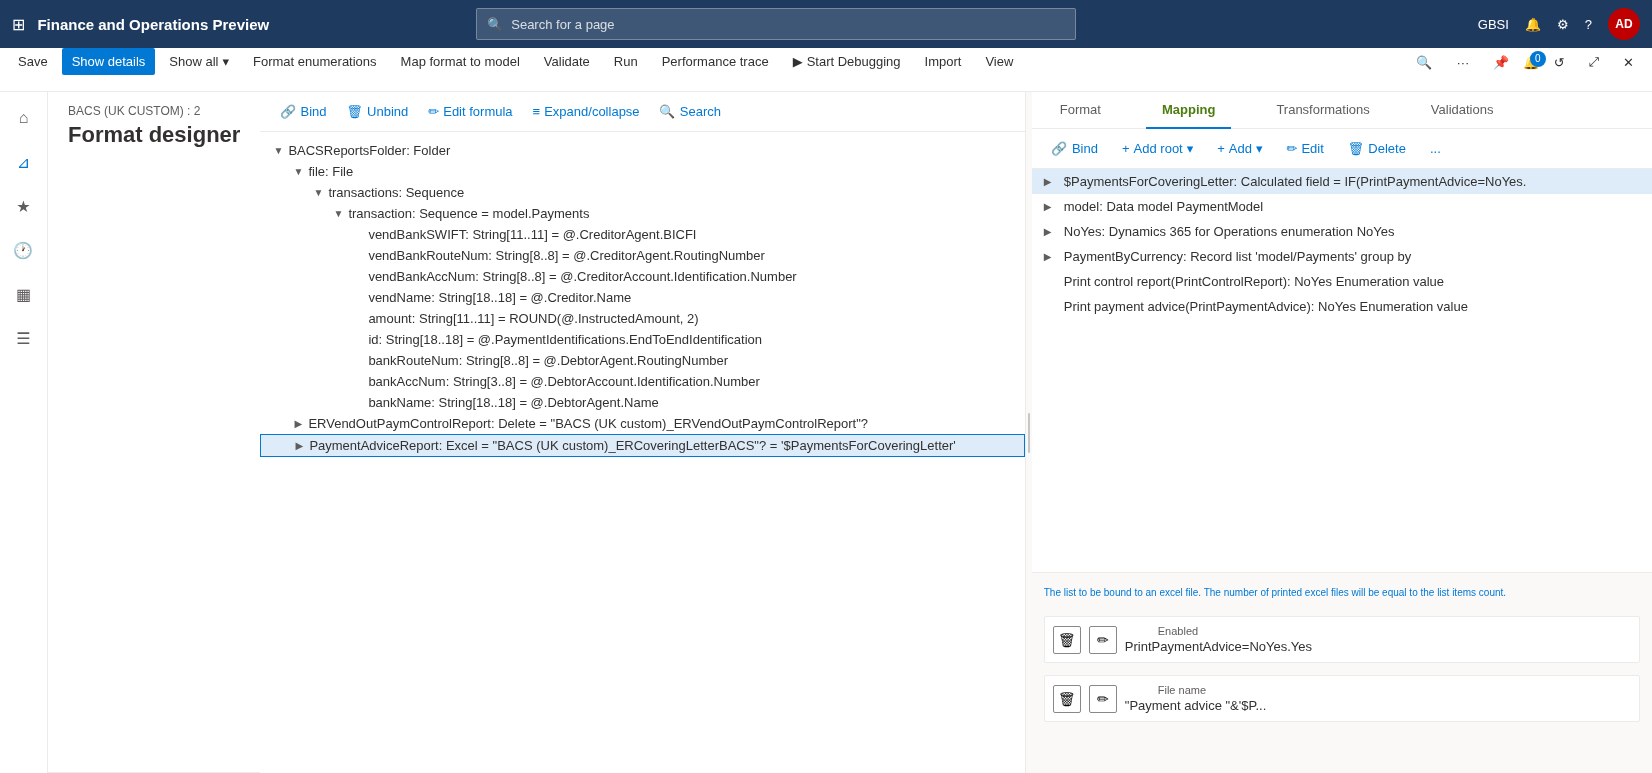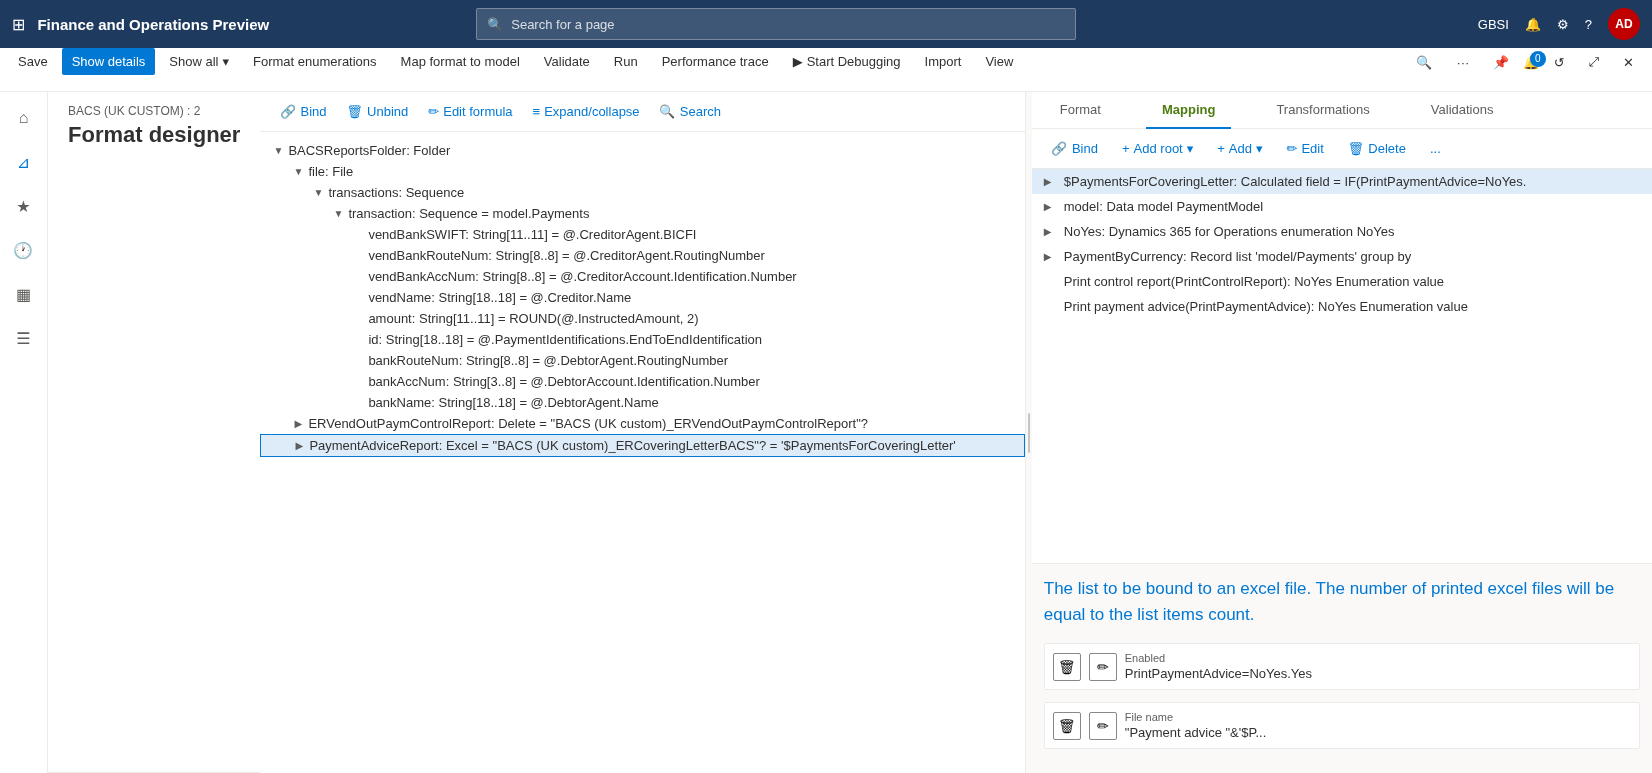--- a/index.html
+++ b/index.html
@@ -255,21 +255,21 @@
     .mapping-item .expand-icon { width: 20px; font-size: 10px; color: #605e5c; }
     .mapping-item .item-text { flex: 1; }
 
     
     .info-panel {
       padding: 12px;
       background: #faf9f8;
       min-height: 200px;
     }
     .info-description {
-      font-size: 17px;
+      font-size: 10px;
       color: #0078d4;
       line-height: 1.5;
       margin-bottom: 16px;
     }
     .info-item {
       display: flex;
       align-items: center;
       gap: 8px;
       margin-bottom: 12px;
       padding: 8px;
@@ -279,21 +279,21 @@
     }
     .info-item-icon {
       width: 28px; height: 28px;
       display: flex; align-items: center; justify-content: center;
       border: 1px solid #8a8886;
       border-radius: 2px;
       cursor: pointer;
       font-size: 14px;
     }
     .info-item-content { flex: 1; }
-    .info-item-label { font-size: 11px; color: #605e5c; margin-bottom: 2px; }
+    .info-item-label { font-size: 11px; color: #605e5c; margin-bottom: 2px; margin-left: 33px; }
     .info-item-value { font-size: 13px; color: #323130; }
 
     
     ::-webkit-scrollbar { width: 6px; height: 6px; }
     ::-webkit-scrollbar-track { background: transparent; }
     ::-webkit-scrollbar-thumb { background: #c8c6c4; border-radius: 3px; }
 
     
     .notif-badge {
       position: relative;

